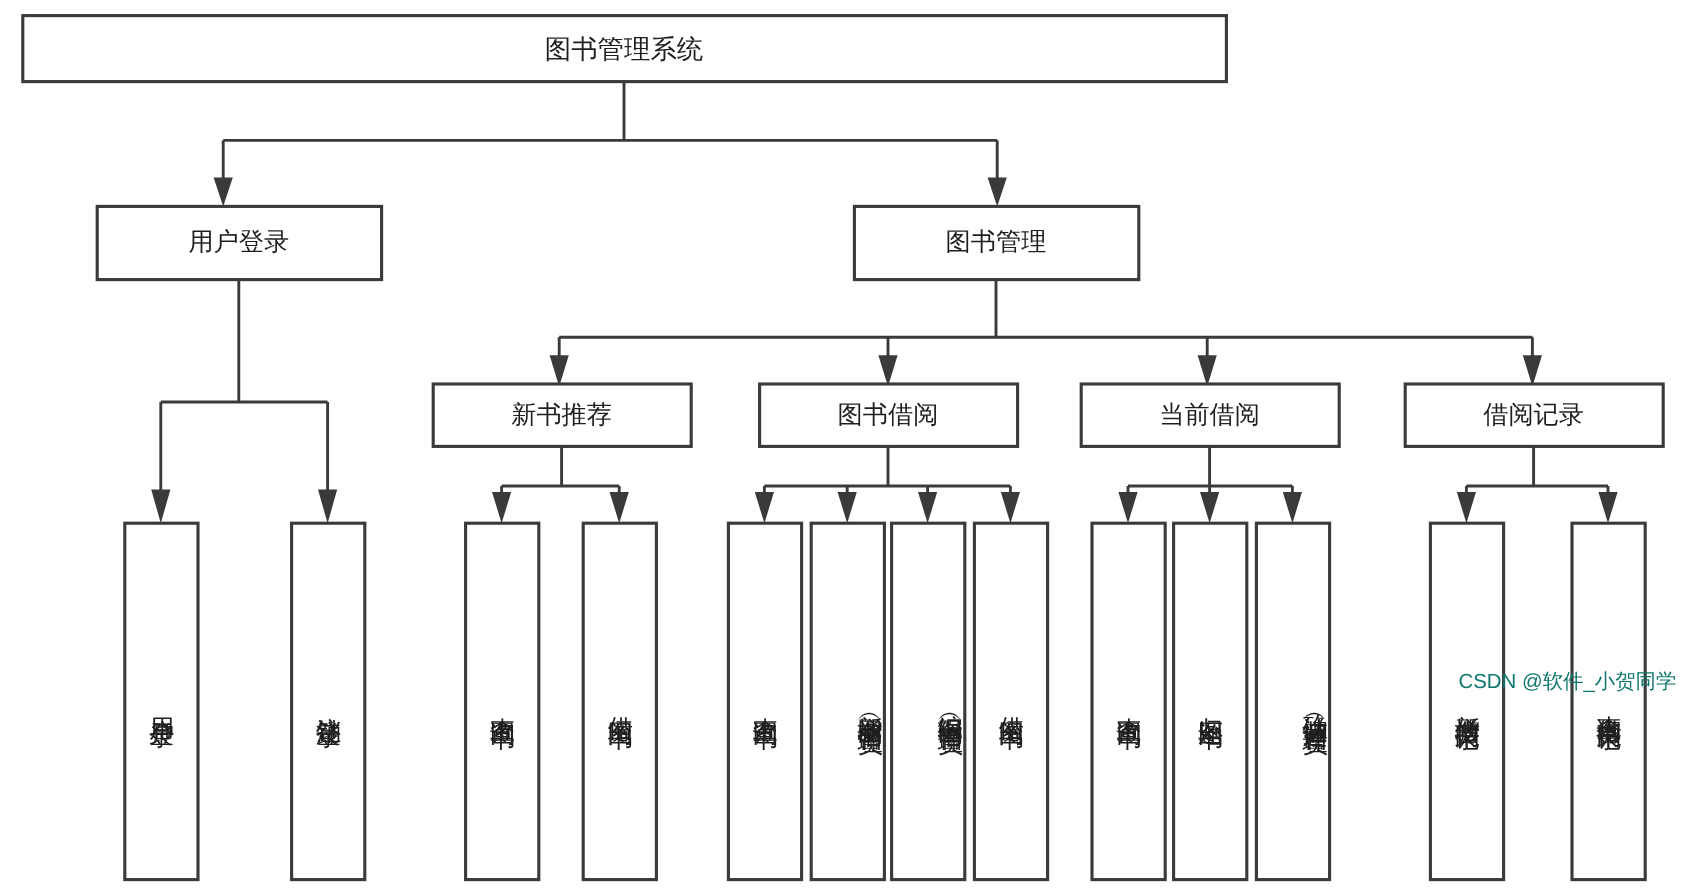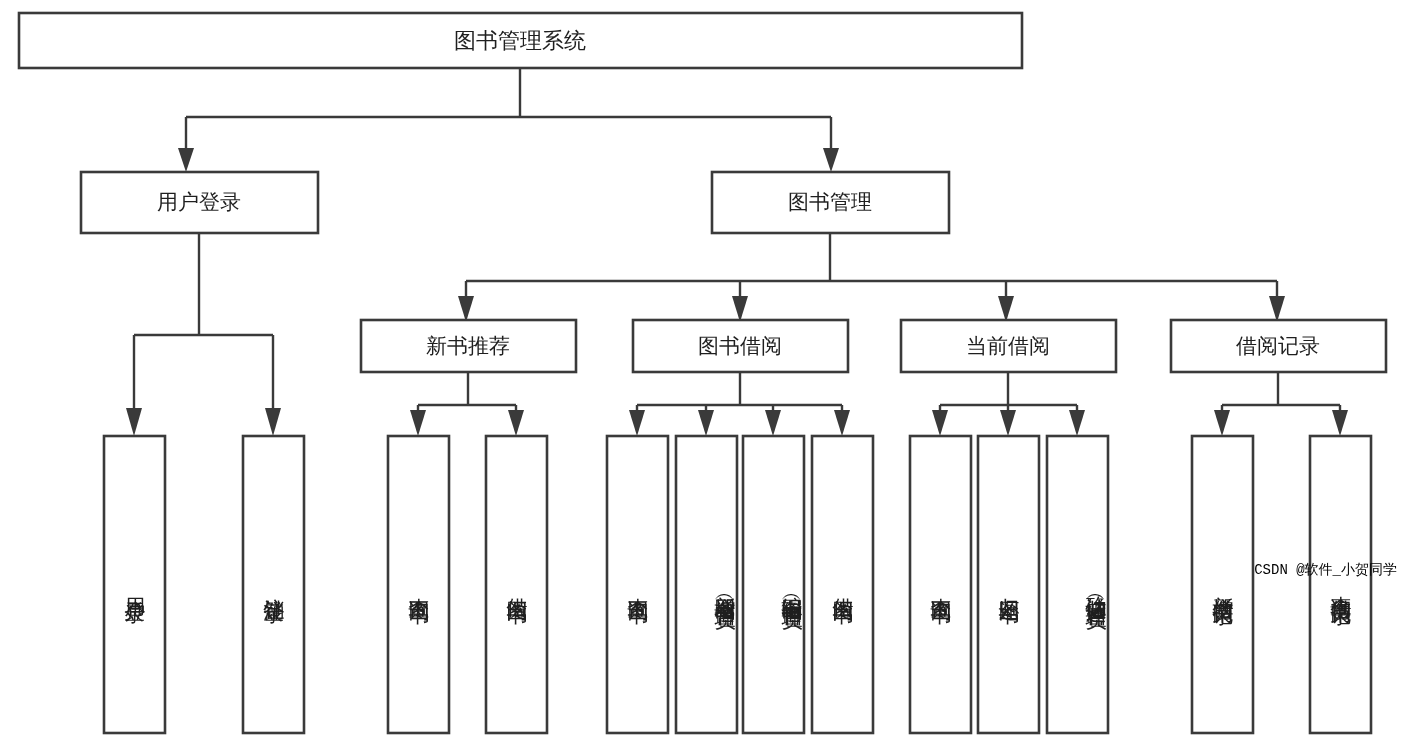--- a/index.html
+++ b/index.html
@@ -68,23 +68,23 @@
     color: #1f1f1f;
     letter-spacing: 2px;
     white-space: nowrap;
     text-align: center;
     pointer-events: none;
   }
   .watermark {
     position: absolute;
     right: 8px;
     bottom: 4px;
-    font-family: Liberation Mono, monospace;
-    font-size: 14px;
-    color: #000000;
+    font-family: Liberation Sans, sans-serif;
+    font-size: 17px;
+    color: #0f766e;
     white-space: nowrap;
     user-select: none;
   }
 </style>
 </head>
 <body>
 
 <div id="diagram-root">
 
   <svg id="tree-svg" viewBox="0 0 1405 747">

